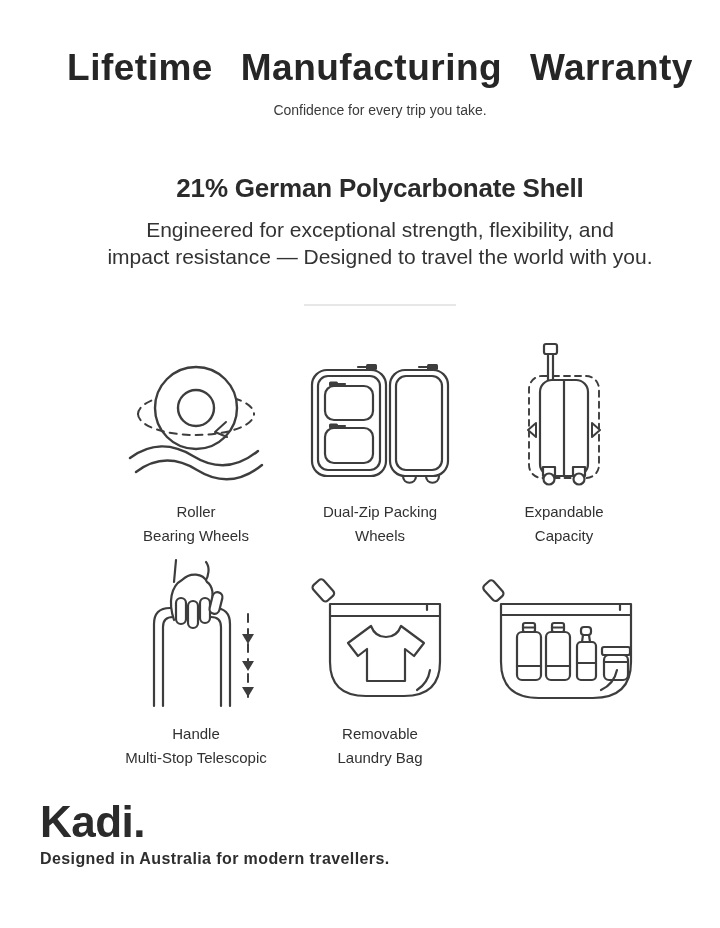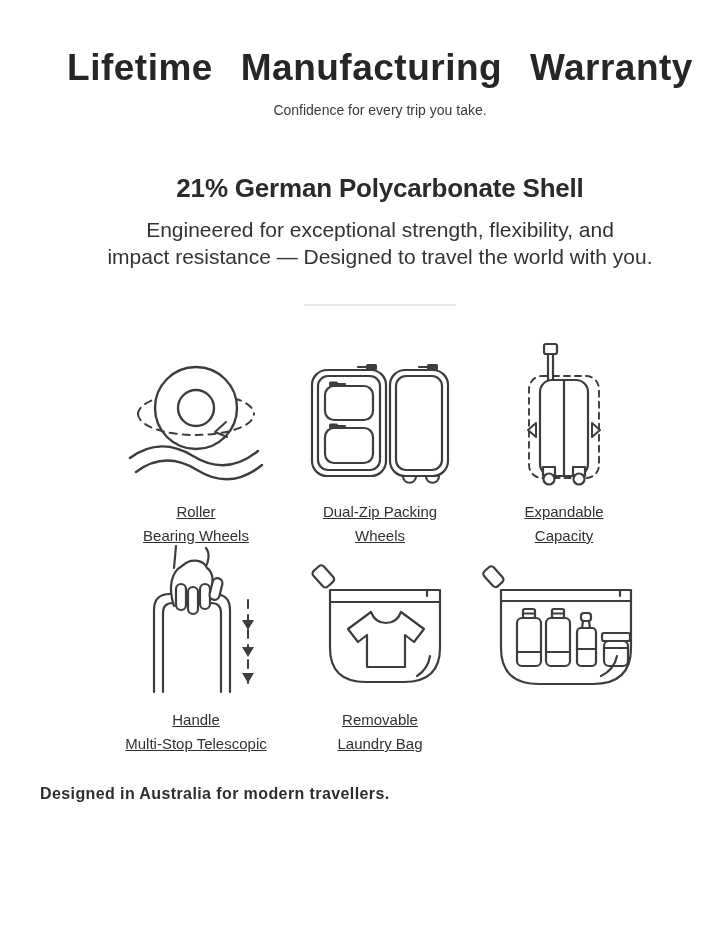--- a/index.html
+++ b/index.html
@@ -53,21 +53,21 @@
     height: 2px;
     background: #e7e7e7;
     margin: 34px auto 0 auto;
   }
 
   .features {
     margin-top: 34px;
     display: grid;
     grid-template-columns: repeat(3, 184px);
     justify-content: center;
-    text-decoration: underline;
+    row-gap: 14px;
   }
   .feature {
     display: flex;
     flex-direction: column;
     align-items: center;
   }
   .icon-box {
     height: 146px;
     width: 170px;
     display: flex;
@@ -266,16 +266,17 @@
             <line x1="122" y1="94" x2="146" y2="94"></line>
             <path d="M119,122 Q132,116 135,102"></path>
           </g>
         </svg>
       </div>
     </div>
 
   </div>
 
   <div class="footer">
+    <div class="brand">Kadi.</div>
     <div class="tagline">Designed in Australia for modern travellers.</div>
   </div>
 
 </div>
 
 </body></html>

